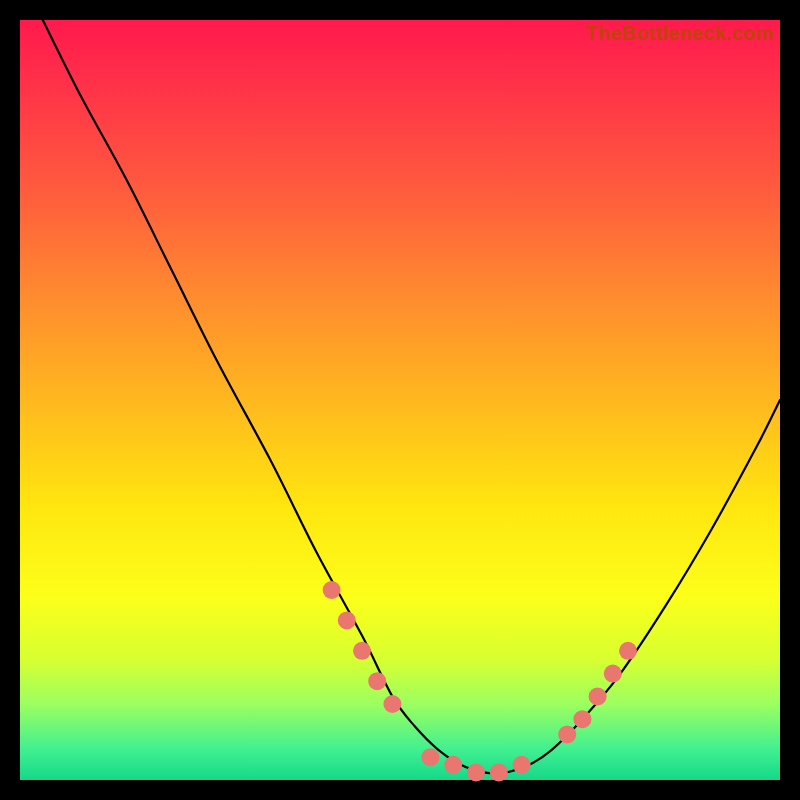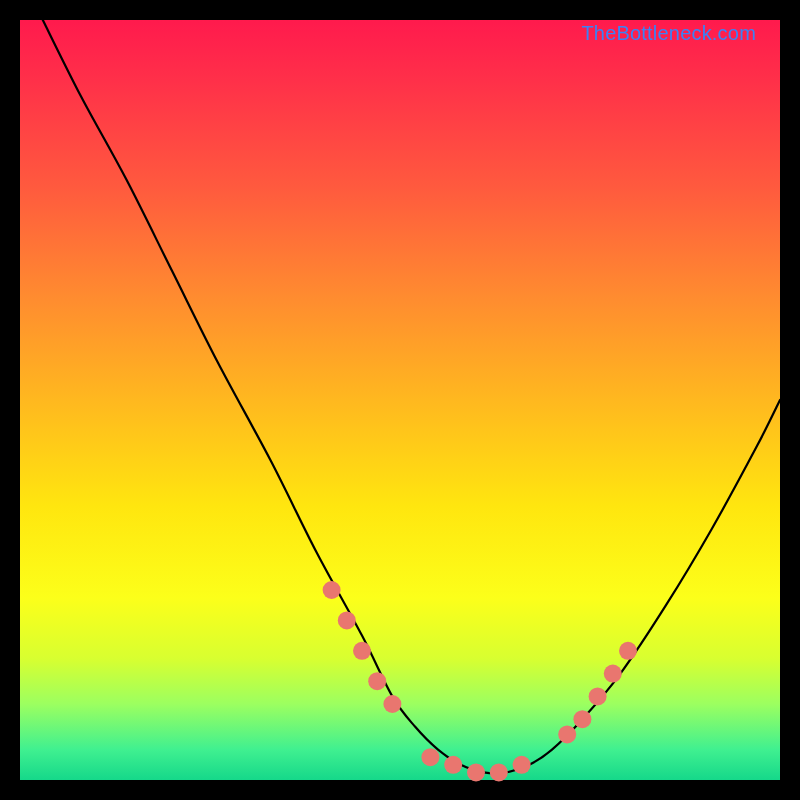--- a/index.html
+++ b/index.html
@@ -35,25 +35,25 @@
       #ffe60f 64%,
       #fcff1a 76%,
       #d8ff30 84%,
       #9cff60 90%,
       #40f090 96%,
       #15d88a 100%
     );
   }
   .attribution {
     position: absolute;
-    right: 24px;
+    right: 6px;
     top: 2px;
     font-size: 20px;
-    font-weight: 400;
-    color: #3b82f6;
+    font-weight: 700;
+    color: #c2410c;
     letter-spacing: 0.2px;
     user-select: none;
   }
   svg.overlay {
     position: absolute;
     left: 0;
     top: 0;
     width: 760px;
     height: 760px;
     overflow: visible;

